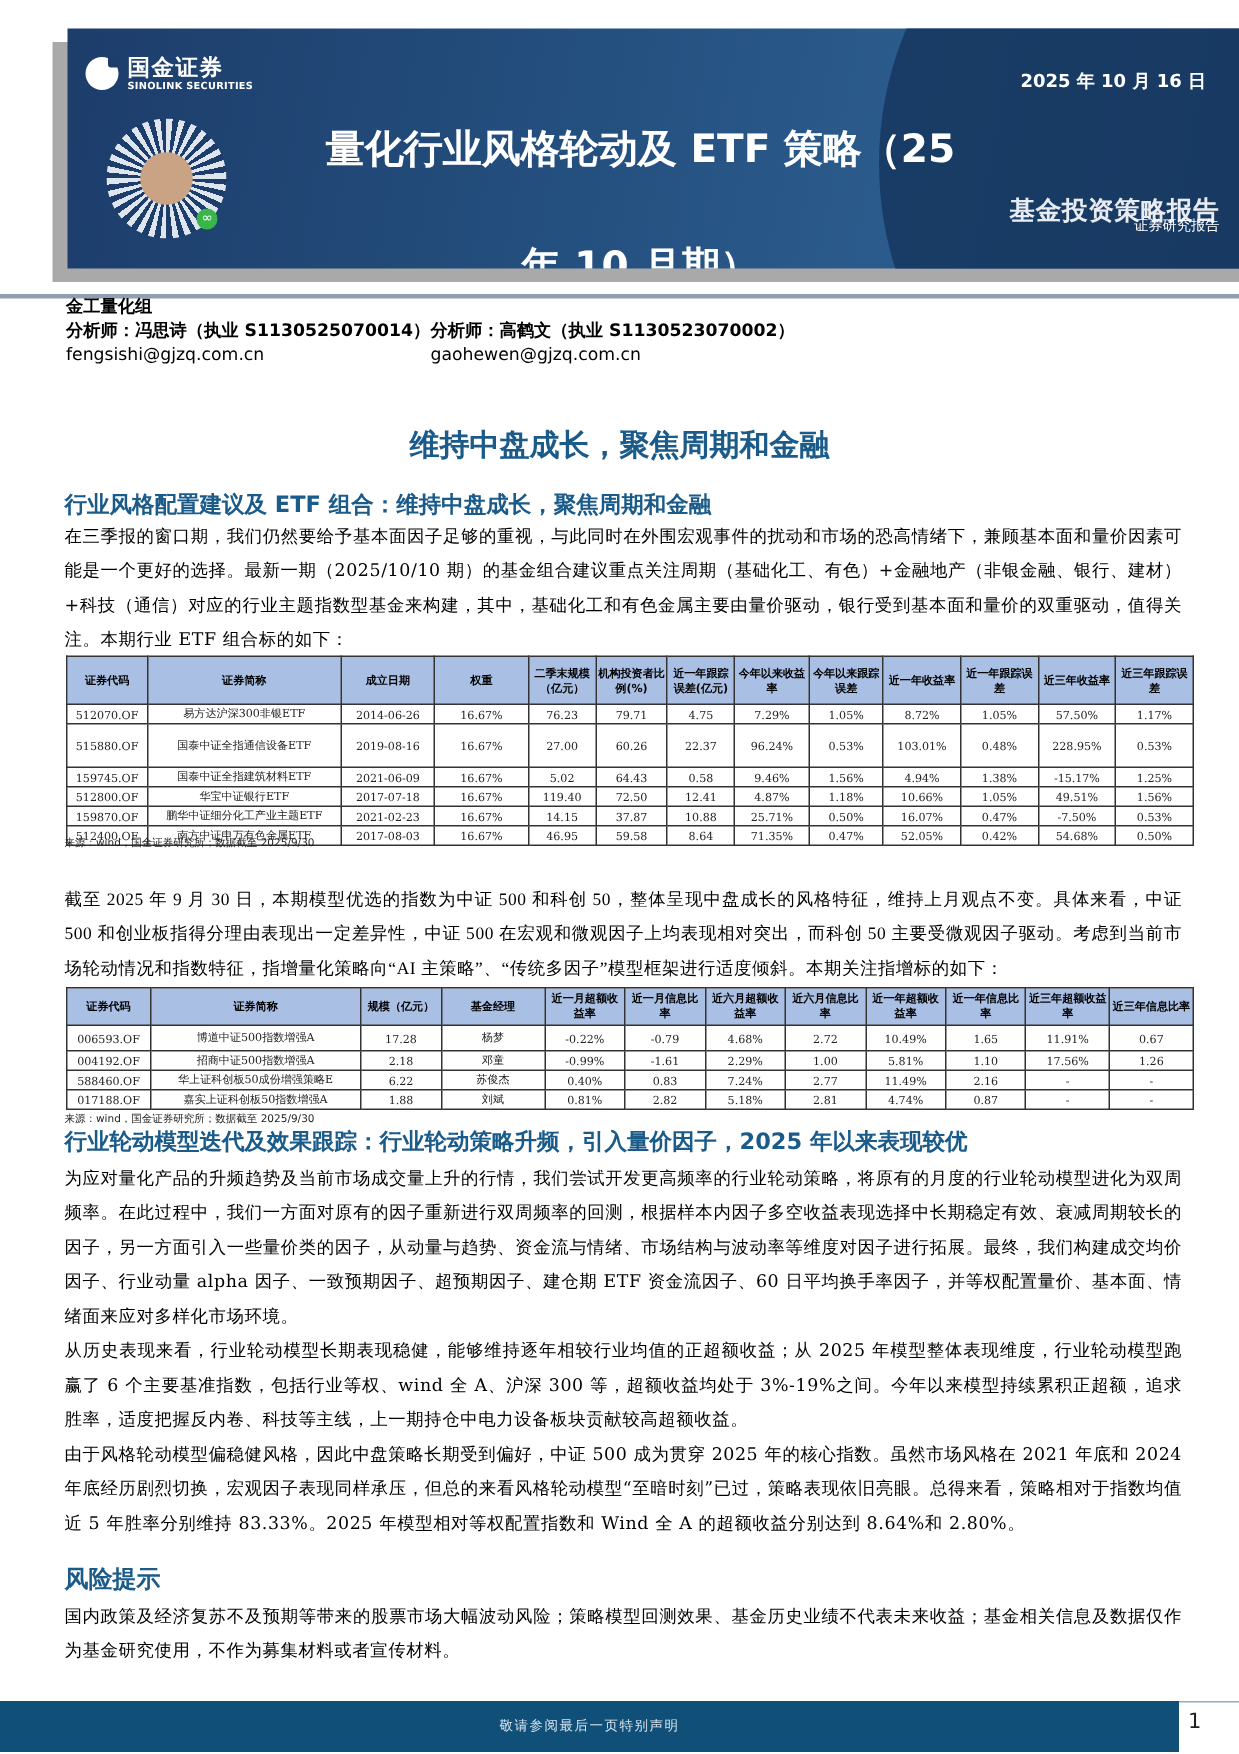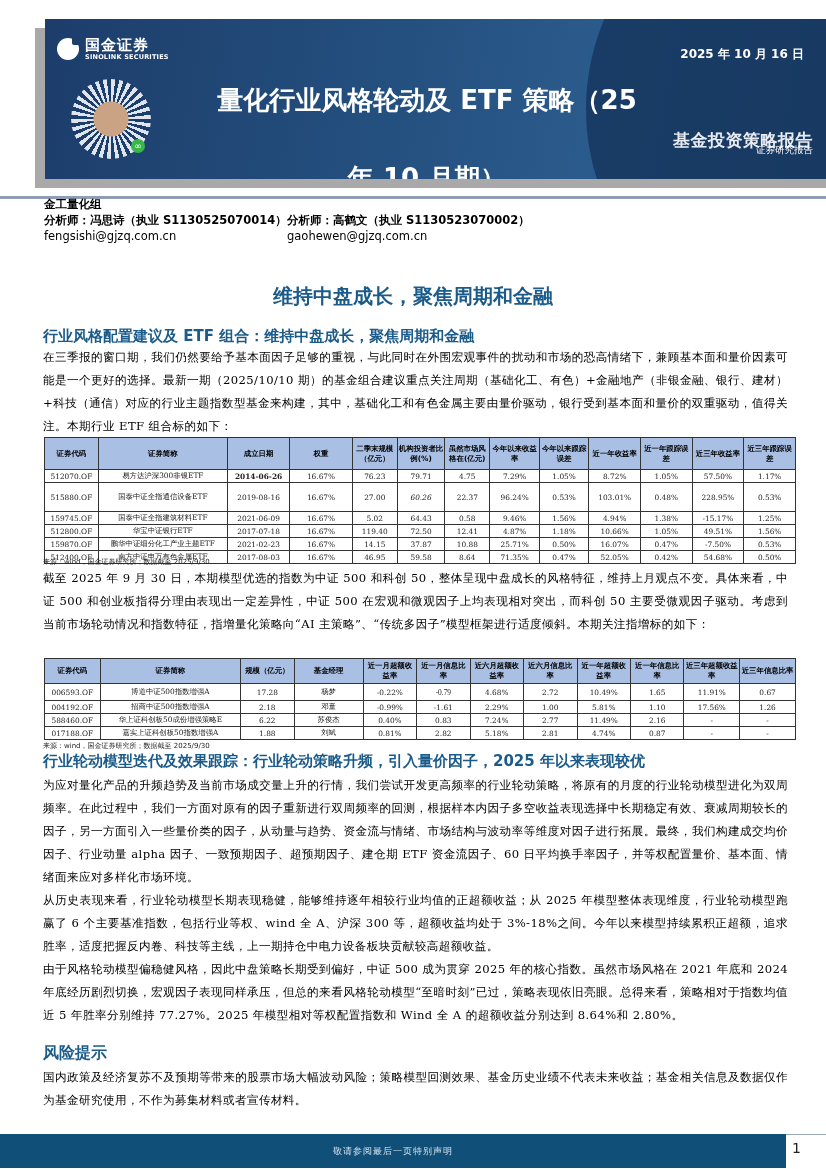--- a/index.html
+++ b/index.html
@@ -94,52 +94,52 @@
 
 <table class="tbl" id="tbl1" style="top:437px; width:752px;">
   <thead>
       <tr>
         <th style="width: 50px; height: 32px;">证券代码</th>
         <th style="width: 120px; height: 32px;">证券简称</th>
         <th style="width: 58px; height: 32px;">成立日期</th>
         <th style="width: 58px; height: 32px;">权重</th>
         <th style="width: 42px; height: 32px;">二季末规模（亿元）</th>
         <th style="width: 44px; height: 32px;">机构投资者比例(%)</th>
-        <th style="width: 42px; height: 32px;">虽然市场风格在(亿元)</th>
+        <th style="width: 42px; height: 32px;">近一年跟踪误差(亿元)</th>
         <th style="width: 46px; height: 32px;">今年以来收益率</th>
         <th style="width: 46px; height: 32px;">今年以来跟踪误差</th>
         <th style="width: 48px; height: 32px;">近一年收益率</th>
         <th style="width: 48px; height: 32px;">近一年跟踪误差</th>
         <th style="width: 48px; height: 32px;">近三年收益率</th>
         <th style="width: 48px; height: 32px;">近三年跟踪误差</th>
       </tr>
     </thead>
   <tbody>
       <tr>
         <td style="height: 13px;">512070.OF</td>
         <td style="height: 13px;">易方达沪深300非银ETF</td>
-        <td style="height: 13px; font-weight: bold;">2014-06-26</td>
+        <td style="height: 13px;">2014-06-26</td>
         <td style="height: 13px;">16.67%</td>
         <td style="height: 13px;">76.23</td>
         <td style="height: 13px;">79.71</td>
         <td style="height: 13px;">4.75</td>
         <td style="height: 13px;">7.29%</td>
         <td style="height: 13px;">1.05%</td>
         <td style="height: 13px;">8.72%</td>
         <td style="height: 13px;">1.05%</td>
         <td style="height: 13px;">57.50%</td>
         <td style="height: 13px;">1.17%</td>
       </tr>
       <tr>
         <td style="height: 13px;">515880.OF</td>
         <td style="height: 13px;">国泰中证全指通信设备ETF</td>
         <td style="height: 13px;">2019-08-16</td>
         <td style="height: 13px;">16.67%</td>
         <td style="height: 13px;">27.00</td>
-        <td style="height: 29px; font-style: italic;">60.26</td>
+        <td style="height: 29px;">60.26</td>
         <td style="height: 13px;">22.37</td>
         <td style="height: 13px;">96.24%</td>
         <td style="height: 13px;">0.53%</td>
         <td style="height: 13px;">103.01%</td>
         <td style="height: 13px;">0.48%</td>
         <td style="height: 13px;">228.95%</td>
         <td style="height: 13px;">0.53%</td>
       </tr>
       <tr>
         <td style="height: 13px;">159745.OF</td>
@@ -198,21 +198,21 @@
         <td style="height: 13px;">0.47%</td>
         <td style="height: 13px;">52.05%</td>
         <td style="height: 13px;">0.42%</td>
         <td style="height: 13px;">54.68%</td>
         <td style="height: 13px;">0.50%</td>
       </tr>
     </tbody>
 </table>
 <div class="source" style="top:557px;">来源：wind，国金证券研究所；数据截至 2025/9/30</div>
 
-<div class="para" style="top:567px;">截至 2025 年 9 月 30 日，本期模型优选的指数为中证 500 和科创 50，整体呈现中盘成长的风格特征，维持上月观点不变。具体来看，中证 500 和创业板指得分理由表现出一定差异性，中证 500 在宏观和微观因子上均表现相对突出，而科创 50 主要受微观因子驱动。考虑到当前市场轮动情况和指数特征，指增量化策略向“AI 主策略”、“传统多因子”模型框架进行适度倾斜。本期关注指增标的如下：</div>
+<div class="para" style="top:588px;font-family:Liberation Serif, serif;">截至 2025 年 9 月 30 日，本期模型优选的指数为中证 500 和科创 50，整体呈现中盘成长的风格特征，维持上月观点不变。具体来看，中证 500 和创业板指得分理由表现出一定差异性，中证 500 在宏观和微观因子上均表现相对突出，而科创 50 主要受微观因子驱动。考虑到当前市场轮动情况和指数特征，指增量化策略向“AI 主策略”、“传统多因子”模型框架进行适度倾斜。本期关注指增标的如下：</div>
 
 <table class="tbl" id="tbl2" style="top:658px; width:752px;">
   <thead>
       <tr>
         <th style="width: 50px; height: 25px;">证券代码</th>
         <th style="width: 126px; height: 25px;">证券简称</th>
         <th style="width: 48px; height: 25px;">规模（亿元）</th>
         <th style="width: 62px; height: 25px;">基金经理</th>
         <th style="width: 48px; height: 25px;">近一月超额收益率</th>
         <th style="width: 48px; height: 24px; margin-top: 10px;">近一月信息比率</th>
@@ -224,21 +224,21 @@
         <th style="width: 50px; height: 25px;">近三年信息比率</th>
       </tr>
     </thead>
   <tbody>
       <tr>
         <td style="height: 13px;">006593.OF</td>
         <td style="height: 13px;">博道中证500指数增强A</td>
         <td style="height: 13px;">17.28</td>
         <td style="height: 13px;">杨梦</td>
         <td style="height: 13px;">-0.22%</td>
-        <td style="height: 17px; font-family: Liberation Serif, serif;">-0.79</td>
+        <td style="height: 17px;">-0.79</td>
         <td style="height: 13px;">4.68%</td>
         <td style="height: 13px;">2.72</td>
         <td style="height: 13px;">10.49%</td>
         <td style="height: 13px;">1.65</td>
         <td style="height: 13px;">11.91%</td>
         <td style="height: 13px;">0.67</td>
       </tr>
       <tr>
         <td style="height: 13px;">004192.OF</td>
         <td style="height: 13px;">招商中证500指数增强A</td>
@@ -280,21 +280,21 @@
         <td style="height: 13px;">0.87</td>
         <td style="height: 13px;">-</td>
         <td style="height: 13px;">-</td>
       </tr>
     </tbody>
 </table>
 <div class="source" style="top:741px;">来源：wind，国金证券研究所；数据截至 2025/9/30</div>
 
 <div class="sec-title" style="top:752px;">行业轮动模型迭代及效果跟踪：行业轮动策略升频，引入量价因子，2025 年以来表现较优</div>
 <div class="para" style="top:774px;">为应对量化产品的升频趋势及当前市场成交量上升的行情，我们尝试开发更高频率的行业轮动策略，将原有的月度的行业轮动模型进化为双周频率。在此过程中，我们一方面对原有的因子重新进行双周频率的回测，根据样本内因子多空收益表现选择中长期稳定有效、衰减周期较长的因子，另一方面引入一些量价类的因子，从动量与趋势、资金流与情绪、市场结构与波动率等维度对因子进行拓展。最终，我们构建成交均价因子、行业动量 alpha 因子、一致预期因子、超预期因子、建仓期 ETF 资金流因子、60 日平均换手率因子，并等权配置量价、基本面、情绪面来应对多样化市场环境。</div>
-<div class="para" style="top:889px;">从历史表现来看，行业轮动模型长期表现稳健，能够维持逐年相较行业均值的正超额收益；从 2025 年模型整体表现维度，行业轮动模型跑赢了 6 个主要基准指数，包括行业等权、wind 全 A、沪深 300 等，超额收益均处于 3%-18%之间。今年以来模型持续累积正超额，追求胜率，适度把握反内卷、科技等主线，上一期持仓中电力设备板块贡献较高超额收益。</div>
-<div class="para" style="top:958px;">由于风格轮动模型偏稳健风格，因此中盘策略长期受到偏好，中证 500 成为贯穿 2025 年的核心指数。虽然市场风格在 2021 年底和 2024 年底经历剧烈切换，宏观因子表现同样承压，但总的来看风格轮动模型“至暗时刻”已过，策略表现依旧亮眼。总得来看，策略相对于指数均值近 5 年胜率分别维持 77.27%。2025 年模型相对等权配置指数和 Wind 全 A 的超额收益分别达到 8.64%和 2.80%。</div>
+<div class="para" style="top:889px;">从历史表现来看，行业轮动模型长期表现稳健，能够维持逐年相较行业均值的正超额收益；从 2025 年模型整体表现维度，行业轮动模型跑赢了 6 个主要基准指数，包括行业等权、wind 全 A、沪深 300 等，超额收益均处于 3%-19%之间。今年以来模型持续累积正超额，追求胜率，适度把握反内卷、科技等主线，上一期持仓中电力设备板块贡献较高超额收益。</div>
+<div class="para" style="top:958px;">由于风格轮动模型偏稳健风格，因此中盘策略长期受到偏好，中证 500 成为贯穿 2025 年的核心指数。虽然市场风格在 2021 年底和 2024 年底经历剧烈切换，宏观因子表现同样承压，但总的来看风格轮动模型“至暗时刻”已过，策略表现依旧亮眼。总得来看，策略相对于指数均值近 5 年胜率分别维持 83.33%。2025 年模型相对等权配置指数和 Wind 全 A 的超额收益分别达到 8.64%和 2.80%。</div>
 
 <div class="sec-title" style="top:1043px; font-size:16px;">风险提示</div>
 <div class="para" style="top:1066px;">国内政策及经济复苏不及预期等带来的股票市场大幅波动风险；策略模型回测效果、基金历史业绩不代表未来收益；基金相关信息及数据仅作为基金研究使用，不作为募集材料或者宣传材料。</div>
 
 <div class="footer-bar">敬请参阅最后一页特别声明</div>
 <div class="footer-line"></div>
 <div class="page-num">1</div>
 
 </body></html>

